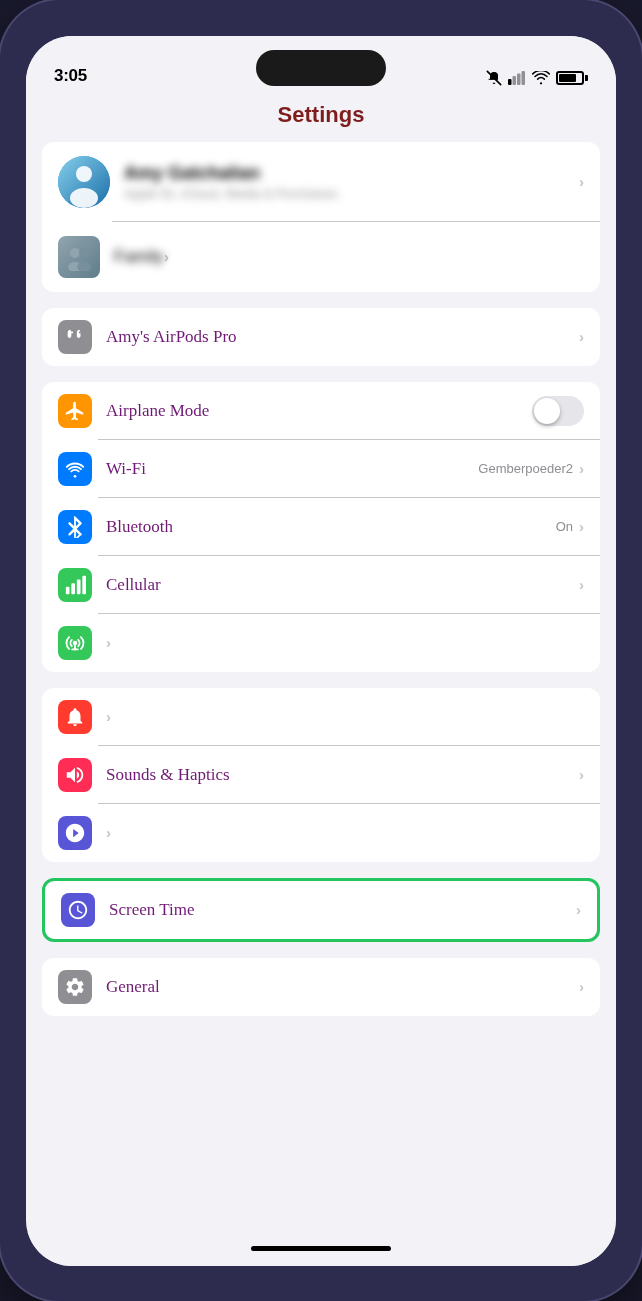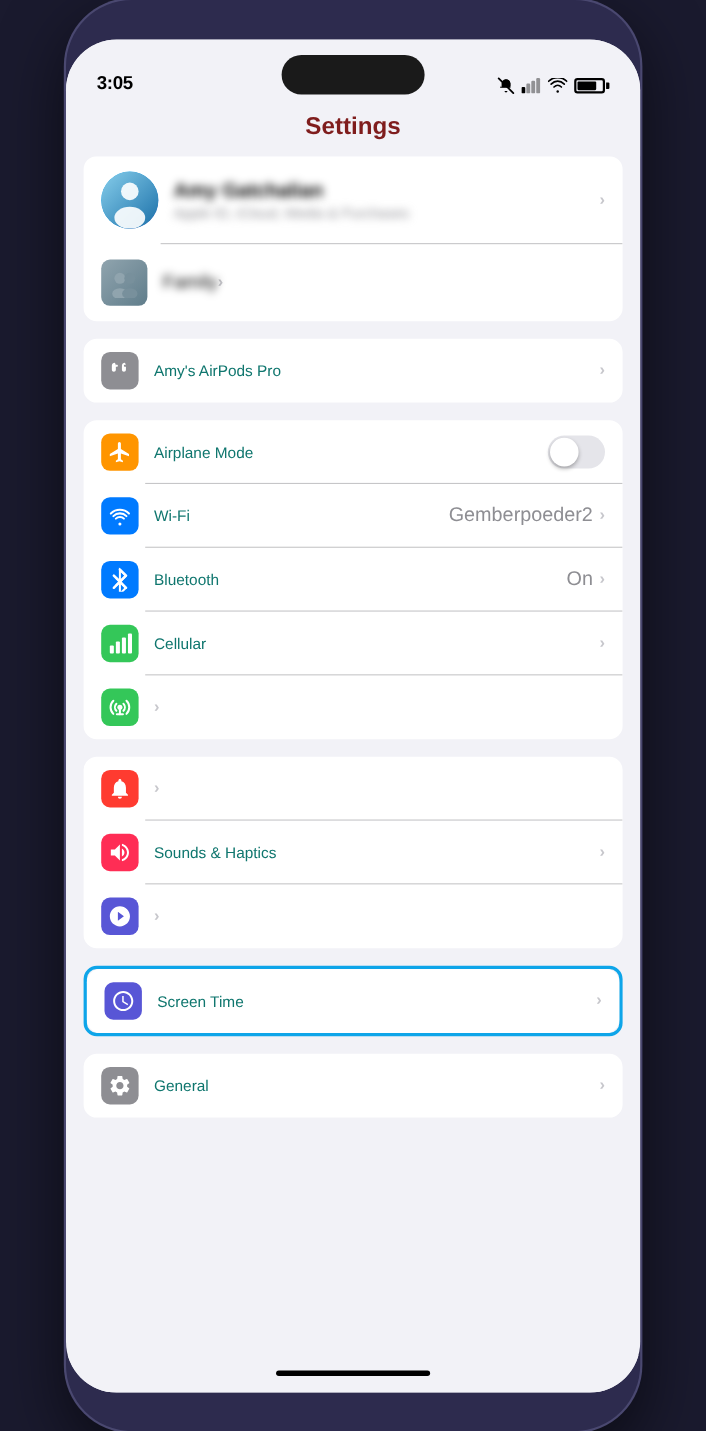--- a/index.html
+++ b/index.html
@@ -7,21 +7,21 @@
     body {
       background: #1a1a2e;
       display: flex;
       justify-content: center;
       align-items: center;
       min-height: 100vh;
       font-family: -apple-system, 'SF Pro Display', 'Helvetica Neue', Arial, sans-serif;
     }
 
     .phone-frame {
-      width: 522px;
+      width: 642px;
       height: 1301px;
       background: #2d2b4e;
       border-radius: 60px;
       position: relative;
       display: flex;
       justify-content: center;
       align-items: center;
       box-shadow: 0 0 0 2px #4a4870, 0 20px 60px rgba(0,0,0,0.6);
     }
 
@@ -136,27 +136,28 @@
       align-items: center;
       justify-content: center;
       margin-right: 14px;
       flex-shrink: 0;
       font-size: 18px;
       color: #fff;
     }
 
     .row-label {
       flex: 1;
-      font-size: 14px;
-      color: #0f766e;
+      font-size: 17px;
+      color: #701a75;
       font-weight: 400;
+      font-family: Liberation Serif, serif;
     }
 
     .row-value {
-      font-size: 18px;
+      font-size: 13px;
       color: #8e8e93;
       margin-right: 6px;
     }
 
     .chevron {
       color: #c7c7cc;
       font-size: 15px;
       font-weight: 600;
     }
 
@@ -259,21 +260,21 @@
       box-shadow: 0 2px 4px rgba(0,0,0,0.3);
     }
 
     
     .airpods-icon {
       background: #8e8e93;
     }
 
     
     .screen-time-highlight {
-      border: 3px solid #0ea5e9;
+      border: 3px solid #22c55e;
       border-radius: 12px;
       overflow: visible;
     }
 
     .screen-time-highlight .settings-row {
       border-radius: 9px;
     }
 
     
     .home-bar {

